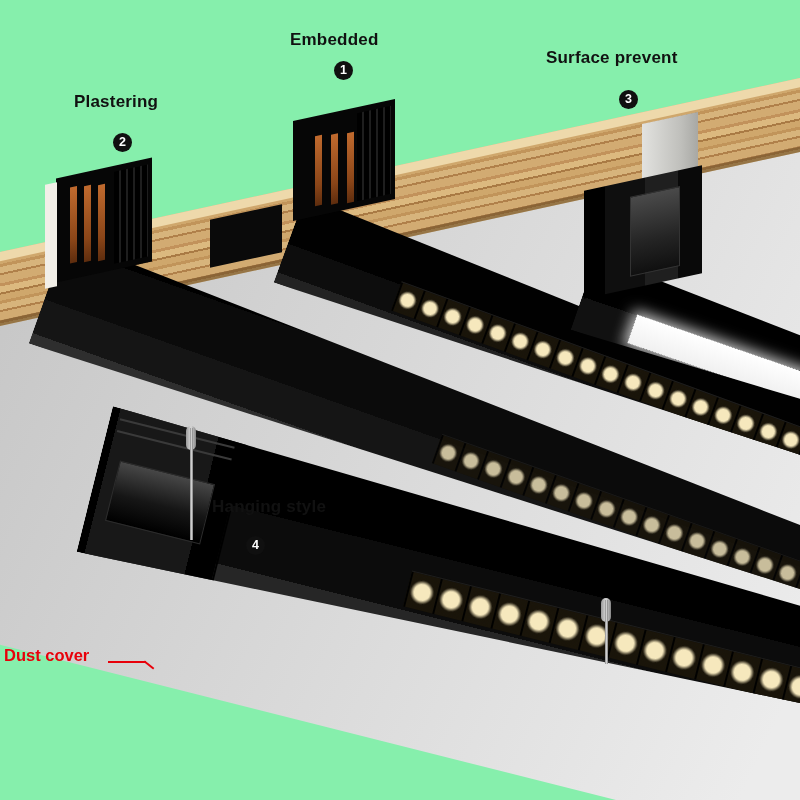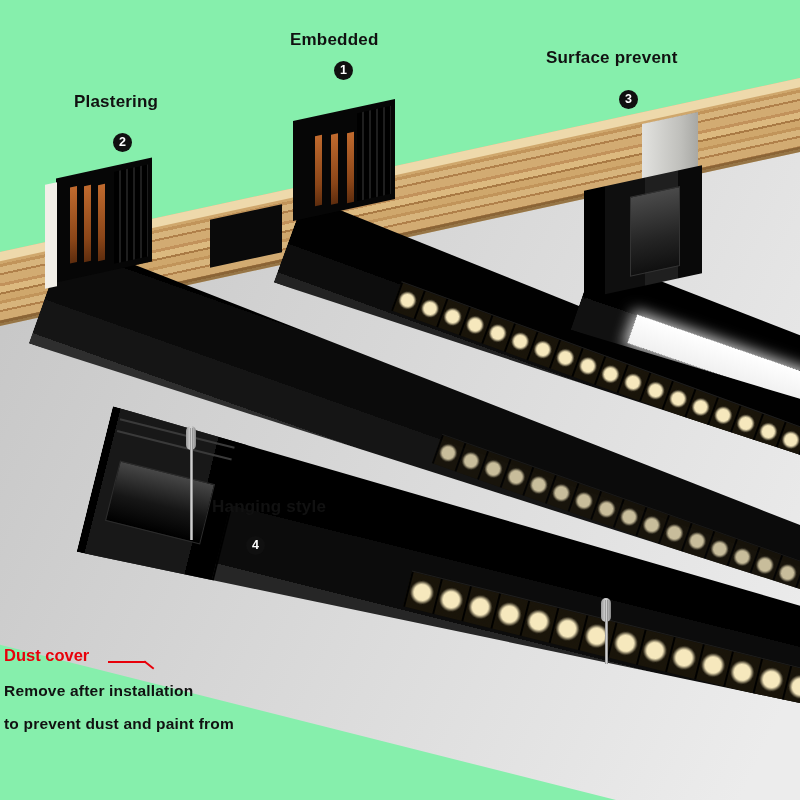--- a/index.html
+++ b/index.html
@@ -187,16 +187,14 @@
 
   <div class="lbl" style="left:546px;top:48px;">Surface prevent</div>
   <div class="badge" style="left:619px;top:90px;">3</div>
 
   <div class="lbl" style="left:212px;top:497px;">Hanging style</div>
   <div class="badge" style="left:246px;top:536px;">4</div>
 
   <div class="dust-title">Dust cover</div>
   <div class="dust-dash"></div>
   <div class="dust-hook"></div>
-  <div class="note" style="top:682px;">Remove after installation</div>
-  <div class="note" style="top:715px;">to prevent dust and paint from</div>
 
 </div>
 
 </body></html>

